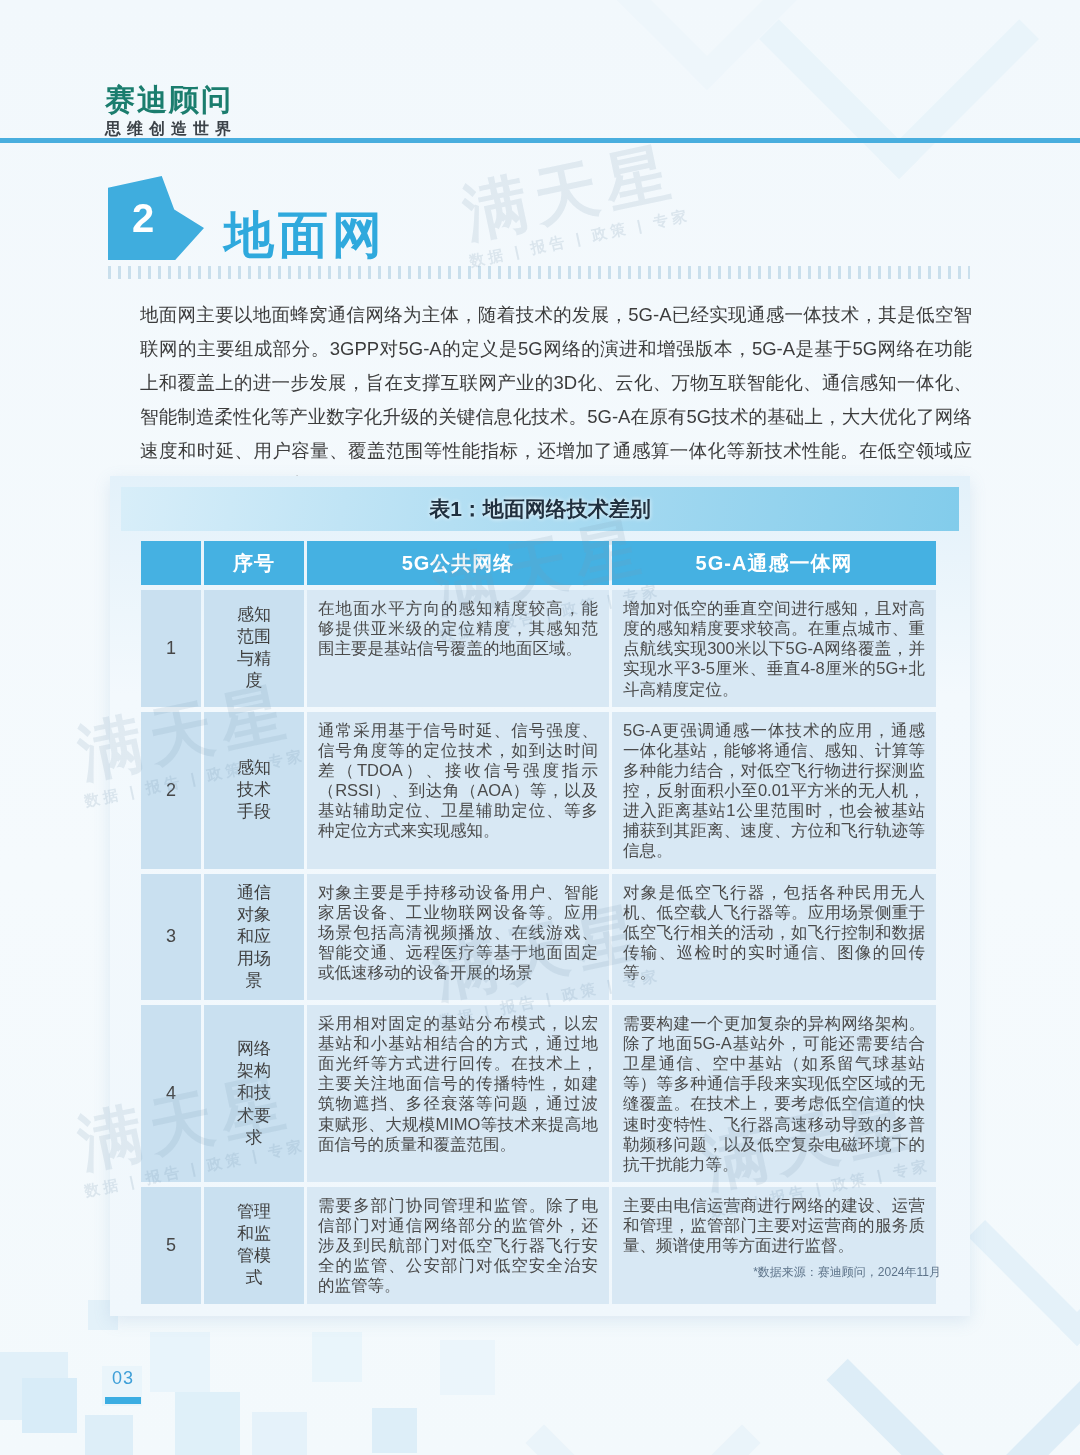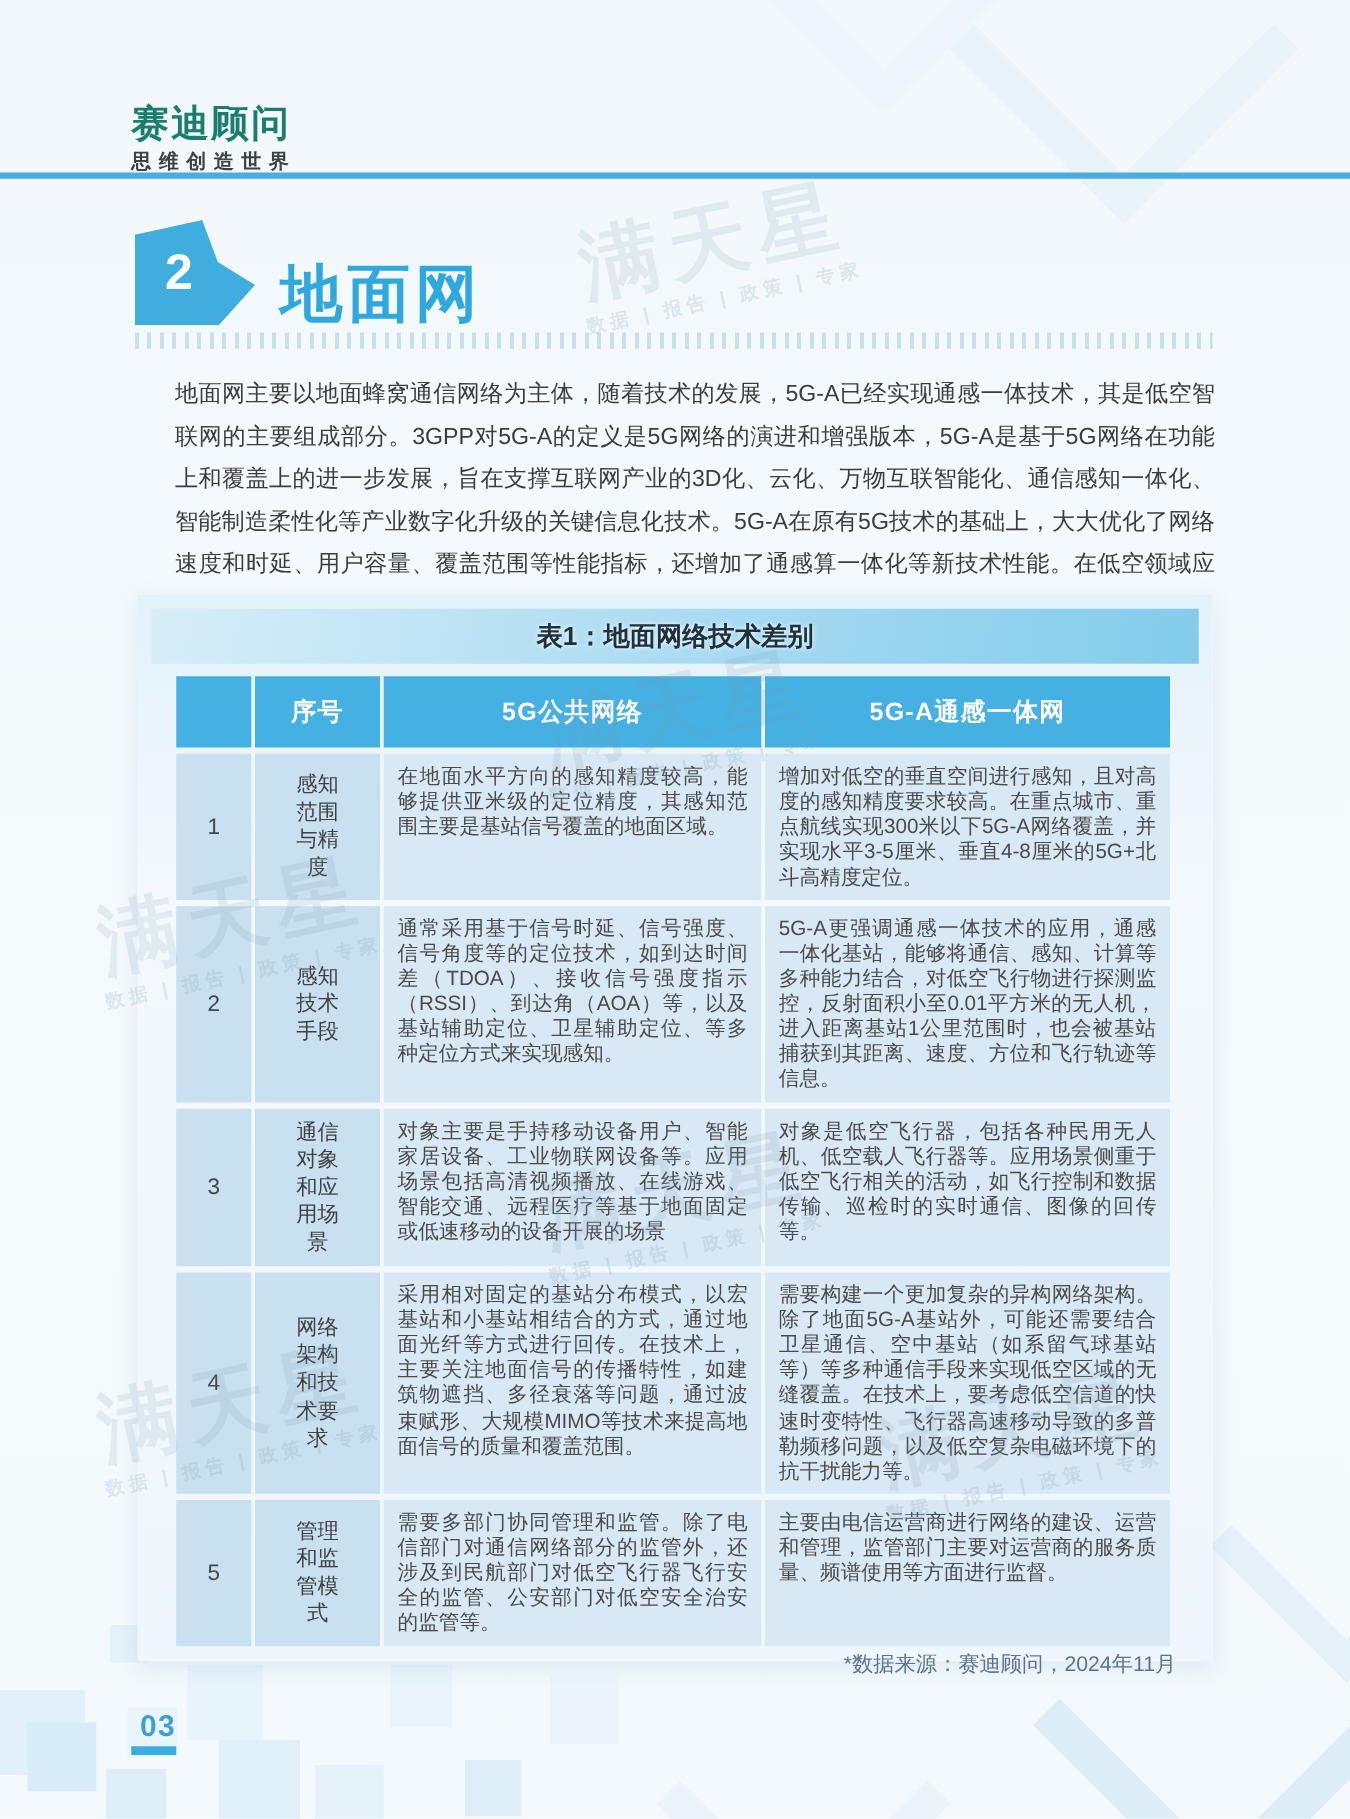--- a/index.html
+++ b/index.html
@@ -48,42 +48,42 @@
     display:flex; align-items:center; justify-content:center;
     font-size:21px; font-weight:bold; color:#20303f; text-shadow:0 0 4px #ffffff;
   }
   .tbl{
     width:798px; margin:0 auto; display:grid;
     grid-template-columns:60px 100px 302px 324px;
     column-gap:3px; row-gap:5px; background:transparent;
   }
   .th{
     background:#45b1e2; color:#fff; font-weight:bold; font-size:20px;
-    display:flex; align-items:center; justify-content:center; height:57px; letter-spacing:1px;
+    display:flex; align-items:center; justify-content:center; height:44px; letter-spacing:1px;
   }
   .cell-no{
     background:#c9e0f0; display:flex; align-items:center; justify-content:center;
     font-size:18px; color:#474747;
   }
   .cell-cat{
     background:#c9e0f0; display:flex; align-items:center; justify-content:center;
     text-align:center; font-size:17px; color:#3f3f3f; padding:8px 25px; line-height:1.3; box-sizing:border-box;
   }
   .cell-txt{
     background:#d8e8f4; font-size:16.5px; color:#4a4a4a;
     padding:8px 11px; line-height:1.22; text-align:justify; box-sizing:border-box;
   }
   
   .source-note{
-    position:absolute; right:139px; top:1320px; z-index:2;
-    font-size:17px; color:#5d7389;
+    position:absolute; right:139px; top:1264px; z-index:2;
+    font-size:12px; color:#5d7389;
   }
   .page-num{
     position:absolute; left:112px; top:1368px; z-index:2;
-    font-size:24px; color:#3e9fd8; font-weight:700; letter-spacing:1px;
+    font-size:18px; color:#3e9fd8; font-weight:400; letter-spacing:1px;
   }
   .page-num-bar{
     position:absolute; left:105px; top:1397px; width:36px; height:7px; background:#3bade2; z-index:2;
   }
   
   .wm{
     position:absolute; z-index:3; transform:rotate(-12deg); pointer-events:none; text-align:center;
   }
   .wm-main{font-size:64px; font-weight:bold; letter-spacing:8px; color:rgba(125,155,180,.16); line-height:64px;}
   .wm-sub{margin-top:6px; font-size:15px; letter-spacing:4px; color:rgba(125,155,180,.20); font-weight:bold;}

